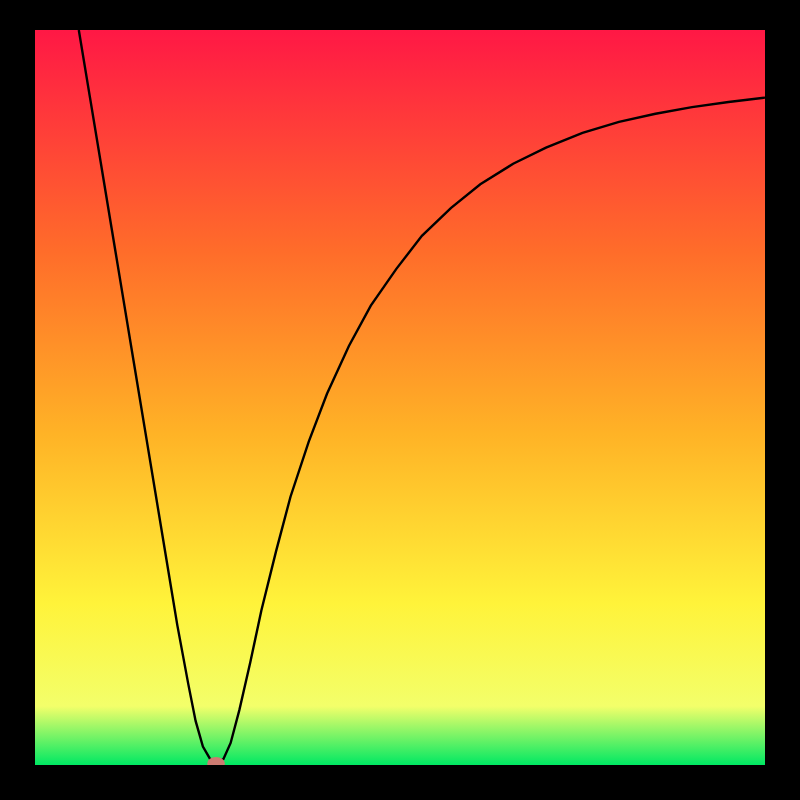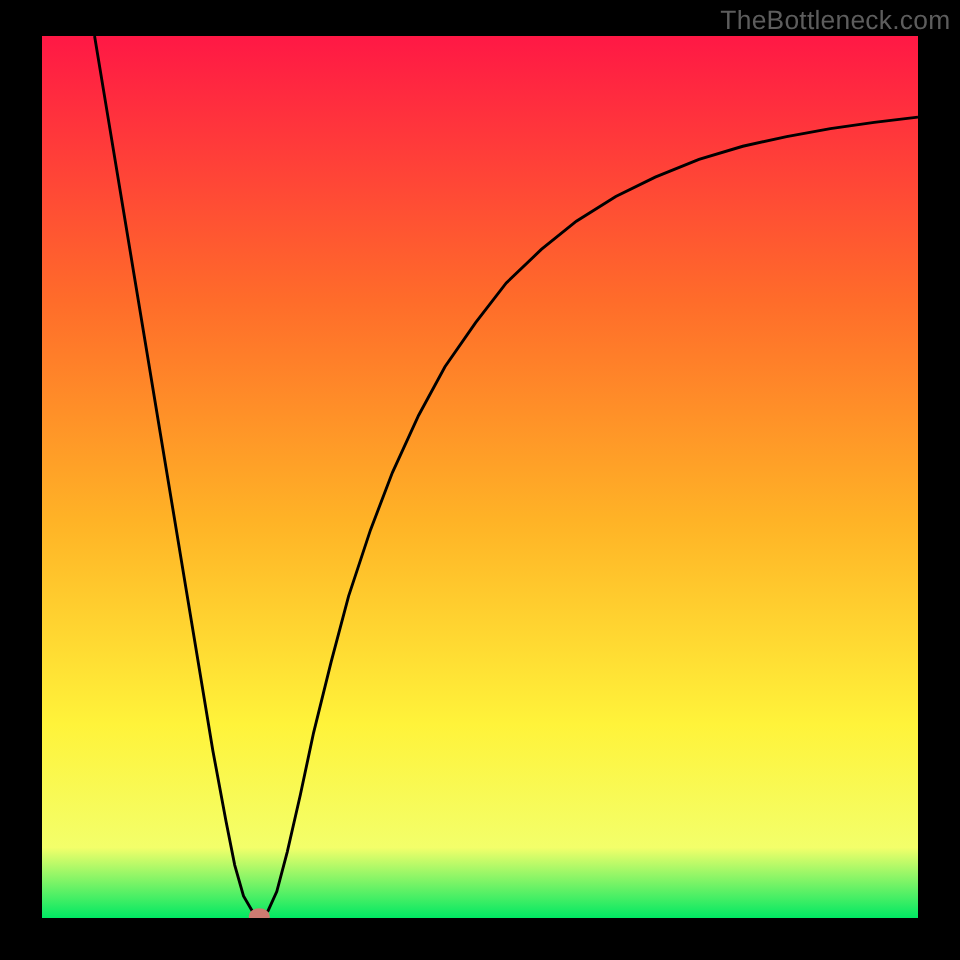--- a/index.html
+++ b/index.html
@@ -35,21 +35,20 @@
     height: 735px;
   }
   .plot svg {
     display: block;
   }
 </style>
 </head>
 <body>
 
 <div class="outer">
-  <div class="watermark">TheBottleneck.com</div>
   <div class="plot">
     <svg id="plot-svg" viewBox="0 0 100 100" preserveAspectRatio="none" width="730" height="735">
       <defs>
         <linearGradient id="bg-grad" x1="0" y1="0" x2="0" y2="1">
           <stop id="g0" offset="0%" stop-color="#ff1845"></stop>
           <stop id="g1" offset="30%" stop-color="#ff6c2a"></stop>
           <stop id="g2" offset="55%" stop-color="#ffb326"></stop>
           <stop id="g3" offset="78%" stop-color="#fff33a"></stop>
           <stop id="g4" offset="92%" stop-color="#f3ff6a"></stop>
           <stop id="g5" offset="100%" stop-color="#00e863"></stop>

